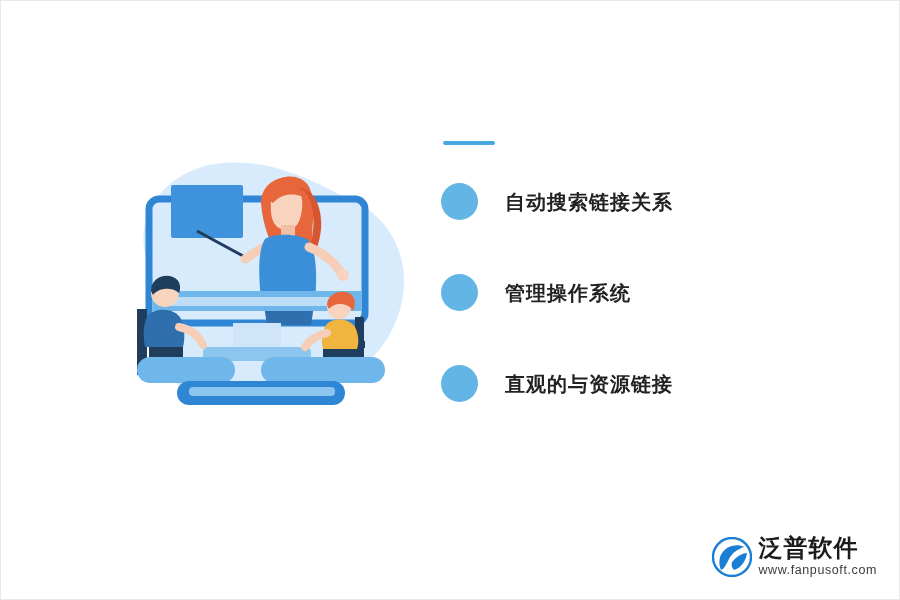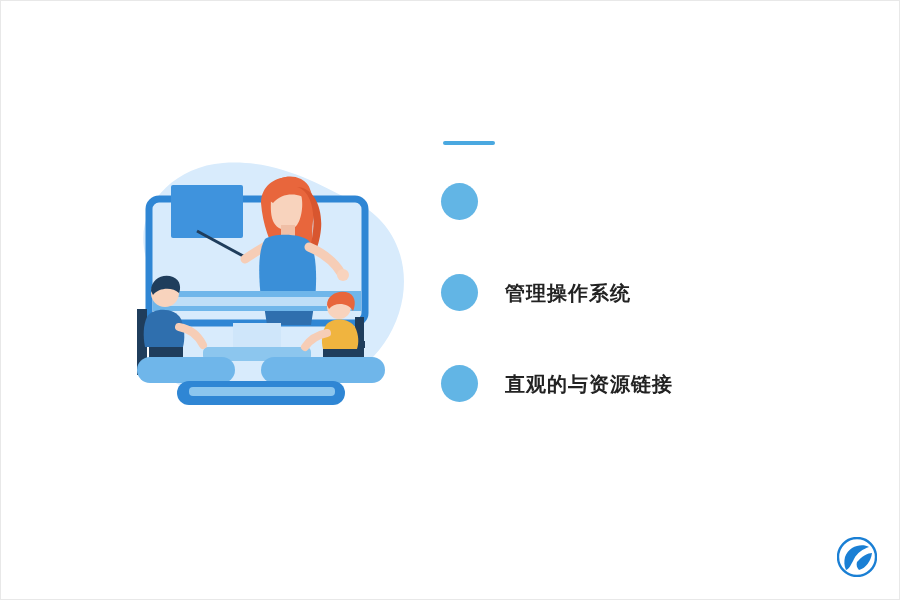--- a/index.html
+++ b/index.html
@@ -185,20 +185,21 @@
       <rect x="66" y="240" width="168" height="24" rx="12" fill="#2f86d4"></rect>
       <rect x="78" y="246" width="146" height="9" rx="4" fill="#8cc6ee"></rect>
     </svg>
   </div>
 
   <div class="bullets">
     <div class="accent-rule"></div>
 
     <div class="bullet-row">
       <span class="bullet-dot"></span>
+      <span class="bullet-label">自动搜索链接关系</span>
     </div>
 
     <div class="bullet-row">
       <span class="bullet-dot"></span>
       <span class="bullet-label">管理操作系统</span>
     </div>
 
     <div class="bullet-row">
       <span class="bullet-dot"></span>
       <span class="bullet-label">直观的与资源链接</span>
@@ -206,15 +207,19 @@
   </div>
 
   <div class="logo">
     <span class="logo-mark">
       <svg width="40" height="40" viewBox="0 0 40 40" xmlns="http://www.w3.org/2000/svg">
         <circle cx="20" cy="20" r="19" fill="none" stroke="#1a7fd4" stroke-width="2.4"></circle>
         <path d="M8,20 C12,8 26,6 32,10 C26,12 20,16 17,22 C14,28 12,32 9,33 C7,29 7,24 8,20 Z" fill="#1a7fd4"></path>
         <path d="M20,25 C25,19 31,16 35,16 C34,24 29,31 22,33 C20,31 19,28 20,25 Z" fill="#1a7fd4"></path>
       </svg>
     </span>
+    <span class="logo-text">
+      <span class="logo-name">泛普软件</span>
+      <span class="logo-url">www.fanpusoft.com</span>
+    </span>
   </div>
 
 </div>
 
 </body></html>

